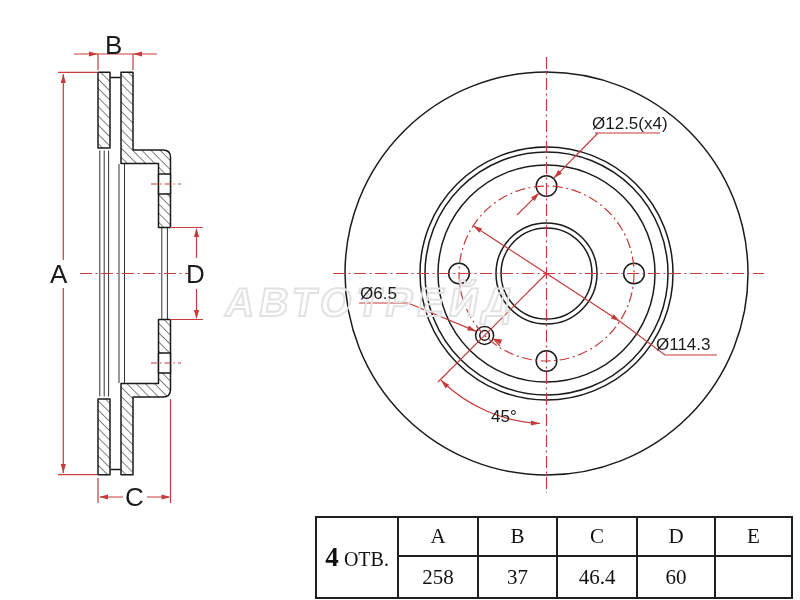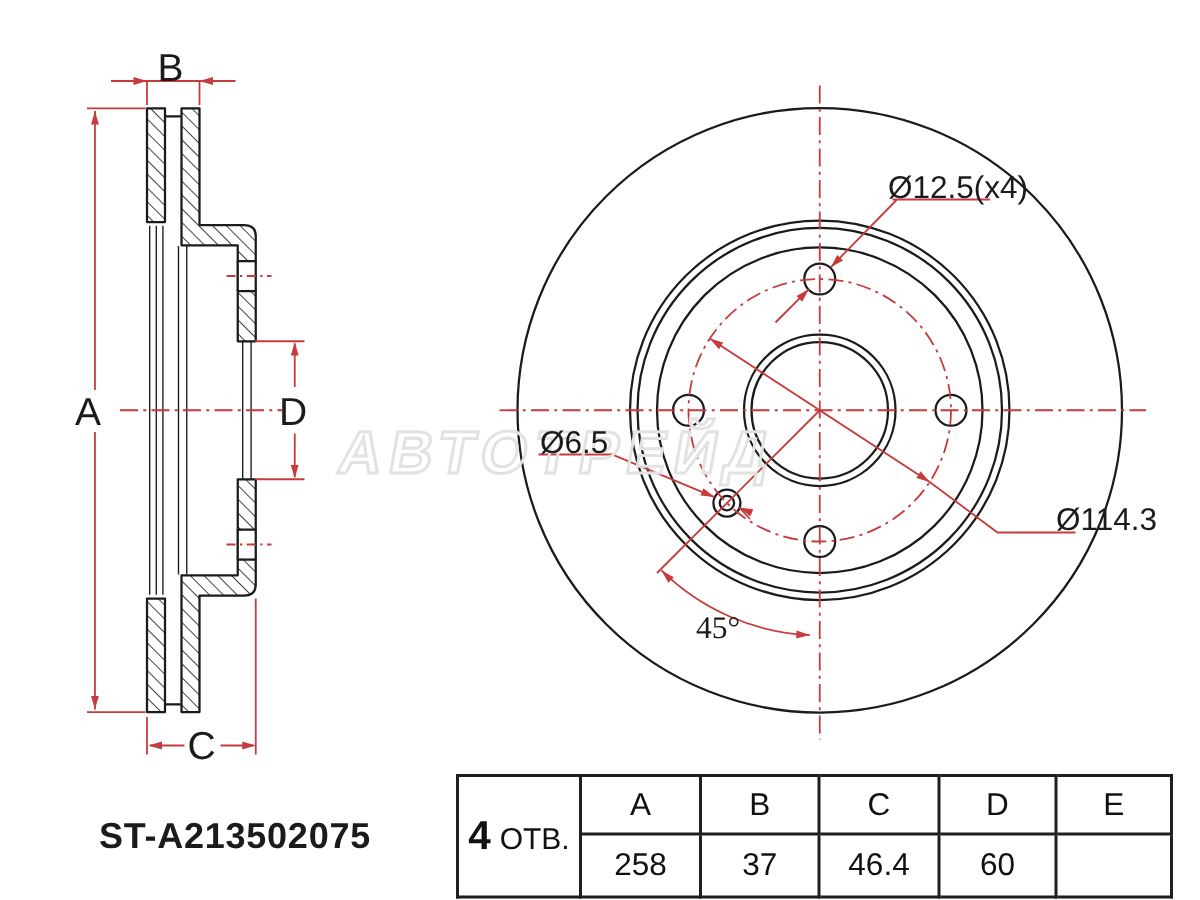--- a/index.html
+++ b/index.html
@@ -1,27 +1,27 @@
 <!DOCTYPE html>
 <html><head>
 <meta charset="utf-8">
 <style>
   html,body{margin:0;padding:0;background:#fff;}
   #page{position:relative;width:800px;height:600px;background:#ffffff;overflow:hidden;
         font-family:"Liberation Sans",sans-serif;color:#1b1b1b;}
   #page svg{position:absolute;left:0;top:0;}
   .lbl{position:absolute;white-space:nowrap;color:#1b1b1b;}
   .dim-letter{font-size:26px;line-height:1;}
-  .dim-small{font-size:21px;line-height:1;}
+  .dim-small{font-size:17px;line-height:1;}
   .part-number{font-size:24px;font-weight:bold;letter-spacing:0.5px;}
   .watermark{position:absolute;left:226px;top:280px;font-size:40px;font-weight:700;
              letter-spacing:5px;color:transparent;-webkit-text-stroke:2px #e2e2e2;
              transform:skewX(-10deg);user-select:none;}
-  table.spec{position:absolute;left:304px;top:516px;border-collapse:collapse;
-             table-layout:fixed;}
+  table.spec{position:absolute;left:315px;top:516px;border-collapse:collapse;
+             table-layout:fixed;font-family:Liberation Serif, serif;}
   table.spec td{border:2px solid #1f1f1f;text-align:center;vertical-align:middle;
                 padding:0;font-size:21px;color:#111;background:#fff;}
   td.hole-cell{width:80px;}
   td.col-a{width:78px;}td.col-b{width:77px;}td.col-c{width:78px;}
   td.col-d{width:76px;}td.col-e{width:75px;}
   tr.hdr td{height:37px;}
   tr.val td{height:40px;}
   .holes-num{font-size:27px;font-weight:bold;}
   .holes-word{font-size:20px;}
 </style>
@@ -126,24 +126,23 @@
 
   <div class="watermark">АВТОТРЕЙД</div>
 
   <div class="lbl dim-letter" style="left:50px;top:261px;">A</div>
   <div class="lbl dim-letter" style="left:105px;top:32px;">B</div>
   <div class="lbl dim-letter" style="left:125px;top:484px;">C</div>
   <div class="lbl dim-letter" style="left:186px;top:261px;">D</div>
 
   <div class="lbl dim-small" style="left:592px;top:115px;">Ø12.5(x4)</div>
   <div class="lbl dim-small" style="left:360px;top:285px;">Ø6.5</div>
-  <div class="lbl dim-small" style="left:704px;top:336px;">Ø114.3</div>
-  <div class="lbl dim-small" style="left:464px;top:408px;font-family:Liberation Serif, serif;">45°</div>
+  <div class="lbl dim-small" style="left:656px;top:336px;">Ø114.3</div>
+  <div class="lbl dim-small" style="left:491px;top:408px;">45°</div>
 
-  <div class="lbl part-number" style="left:66px;top:544px;">ST-A213502075</div>
 
   <table class="spec">
     <tbody>
         <tr class="hdr">
       <td class="hole-cell" rowspan="2">
         <span class="holes-num">4</span>
         <span class="holes-word">ОТВ.</span>
       </td>
       <td class="col-a">A</td>
       <td class="col-b">B</td>

